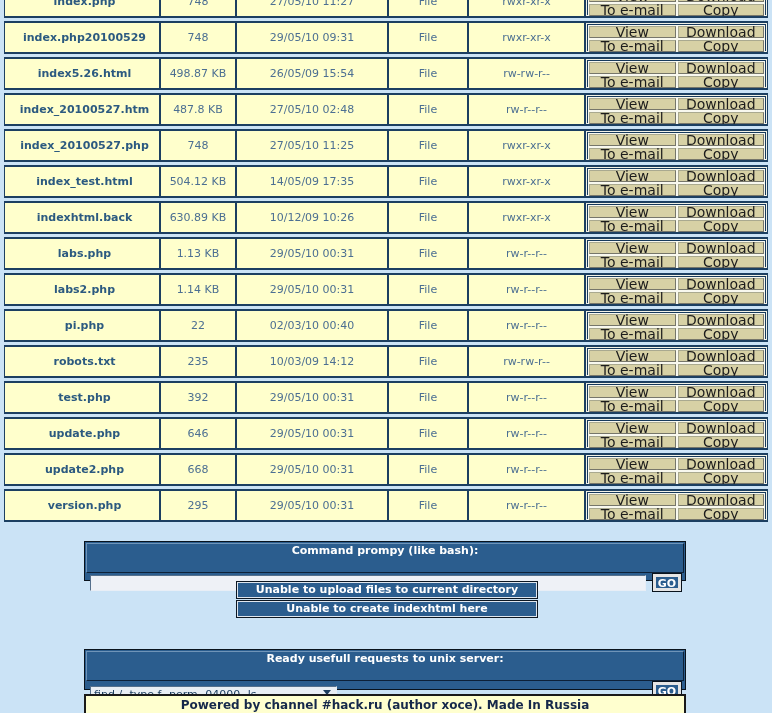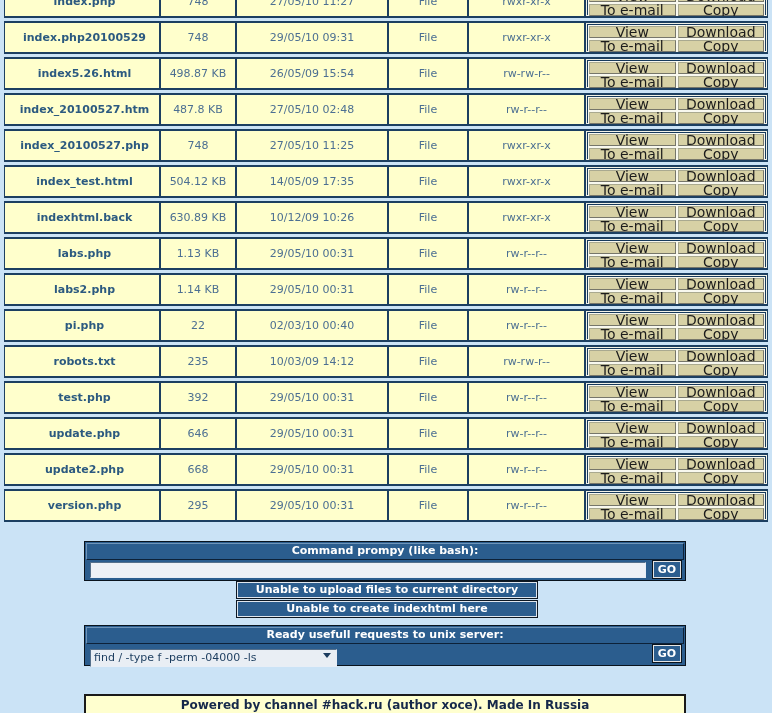--- a/index.html
+++ b/index.html
@@ -59,21 +59,21 @@
   }
 
   
   .panel {
     position:absolute;
     left:84px; width:602px;
     background:#2b5d8e;
     border:1px solid #09131d;
   }
   .panel-title {
-    height:17px;
+    height:30px;
     margin:1px 1px 0 1px;
     border:1px solid;
     border-color:#6f94b8 #0d2138 #0d2138 #6f94b8;
     color:#ffffff;
     font-size:11px; font-weight:bold;
     text-align:center; line-height:13px;
     background:#2b5d8e;
   }
   .panel-row { position:relative; height:21px; }
   .cmd-input {
@@ -81,28 +81,28 @@
     width:556px; height:16px;
     background:#eef1f6;
     border:1px solid;
     border-color:#55708c #e8eef6 #e8eef6 #55708c;
     font-size:11px; color:#123; padding:0 3px;
   }
   .go-btn {
     position:absolute; right:4px; top:1px;
     width:28px; height:17px;
     background:#2b5d8e;
-    border:1px solid #e5e5e5;
+    border:3px solid #e5e5e5;
     outline:1px solid #09131d;
     color:#ffffff; font-weight:bold; font-size:11px; line-height:13px;
     font-family:"DejaVu Sans","Liberation Sans",sans-serif;
     cursor:pointer; padding:0;
   }
   #cmd-panel { top:541px; height:40px; }
-  #ready-panel { top:625px; height:41px; }
+  #ready-panel { top:649px; height:41px; }
 
   .notice-bar {
     position:absolute; left:237px; width:300px; height:16px;
     background:#2b5d8e;
     border:1px solid #dfe6ee;
     outline:1px solid #0d1722;
     color:#ffffff; font-size:11px; font-weight:bold;
     text-align:center; line-height:14px;
     cursor:pointer;
   }

